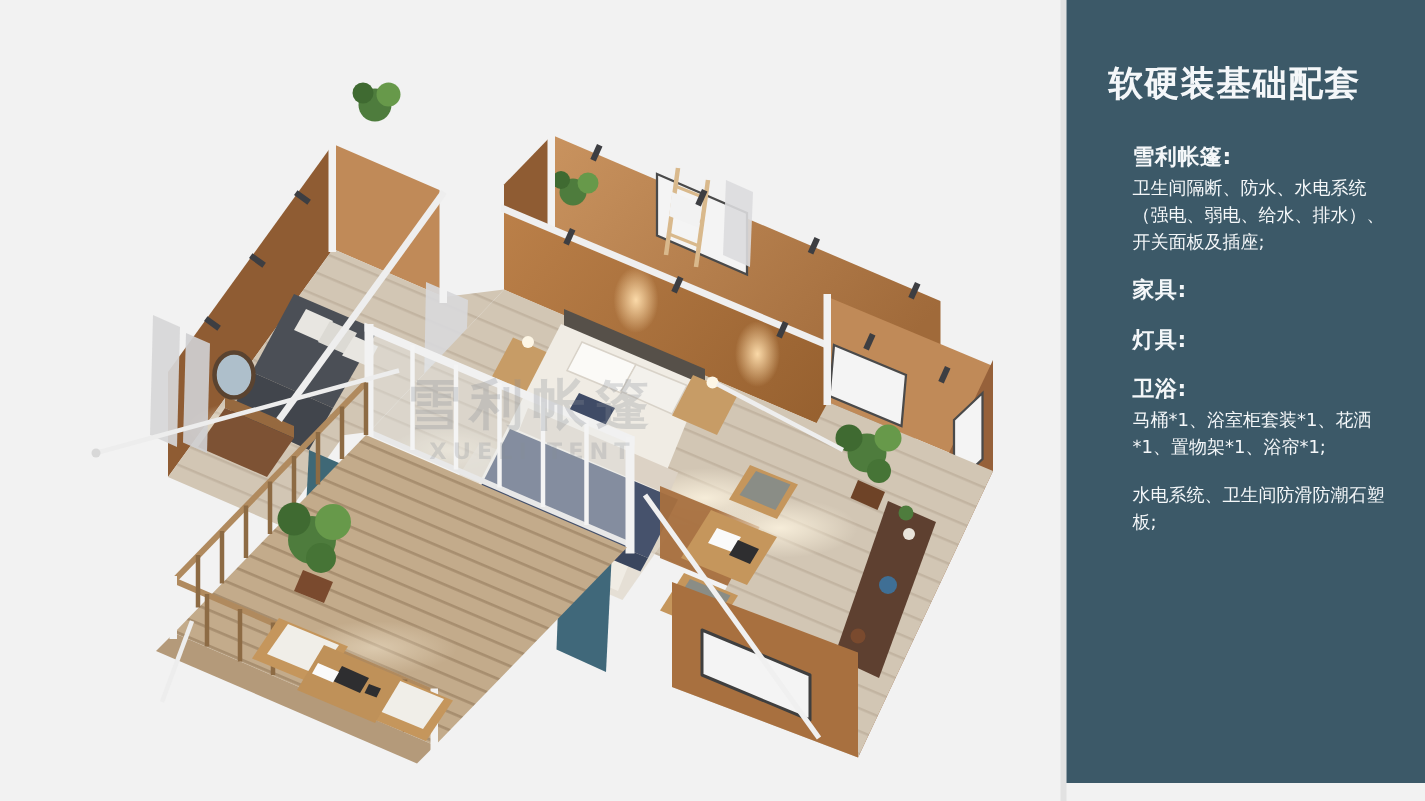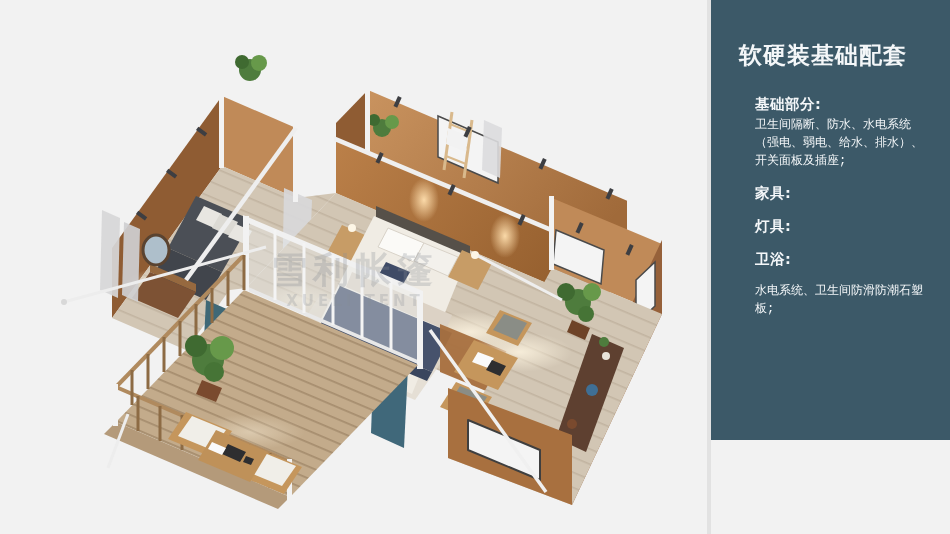--- a/index.html
+++ b/index.html
@@ -5,31 +5,31 @@
   html,body{margin:0;padding:0;}
   body{
     width:950px;height:534px;overflow:hidden;
     background:#f2f2f2;
     font-family:"DejaVu Sans","Liberation Sans",sans-serif;
   }
   .stage{position:relative;width:950px;height:534px;background:#f2f2f2;}
   .scene{position:absolute;left:0;top:0;}
   .divider{position:absolute;left:707px;top:0;width:4px;height:534px;background:#e2e2e2;}
   .panel{
-    position:absolute;left:711px;top:0;width:239px;height:440px;
+    position:absolute;left:711px;top:0;width:239px;height:522px;
     background:#3c5968;color:#f4f7f9;box-sizing:border-box;
     padding:40px 20px 0 28px;
   }
   .panel-title{
     font-size:23px;font-weight:bold;letter-spacing:1px;
     margin:0 0 24px 0;white-space:nowrap;
   }
   .sec{margin:0 0 14px 16px;}
   .sec-h{font-size:14.5px;font-weight:bold;margin-bottom:3px;letter-spacing:.5px;}
-  .sec-b{font-size:12px;line-height:1.48;font-family:Liberation Mono, monospace;}
+  .sec-b{font-size:12px;line-height:1.48;}
   svg text{font-family:"DejaVu Sans","Liberation Sans",sans-serif;}
 </style>
 </head>
 <body>
 
 <div class="stage">
 
   <svg class="scene" width="710" height="534" viewBox="0 0 710 534">
     <defs>
       <pattern id="patFloor" width="14" height="14" patternUnits="userSpaceOnUse" patternTransform="rotate(23)">
@@ -286,33 +286,34 @@
       <text x="355" y="306" font-size="15" font-weight="bold" letter-spacing="4" fill="#878d95" opacity="0.25">XUELI TENT</text>
     </g>
   </svg>
 
   <div class="divider"></div>
 
   <div class="panel">
     <div class="panel-title">软硬装基础配套</div>
 
     <div class="sec">
-      <div class="sec-h">基础部分:</div>
+      <div class="sec-h">雪利帐篷:</div>
       <div class="sec-b">卫生间隔断、防水、水电系统（强电、弱电、给水、排水）、开关面板及插座;</div>
     </div>
 
     <div class="sec">
       <div class="sec-h">家具:</div>
     </div>
 
     <div class="sec">
       <div class="sec-h">灯具:</div>
     </div>
 
     <div class="sec">
       <div class="sec-h">卫浴:</div>
+      <div class="sec-b">马桶*1、浴室柜套装*1、花洒*1、置物架*1、浴帘*1;</div>
     </div>
 
     <div class="sec">
       <div class="sec-b">水电系统、卫生间防滑防潮石塑板;</div>
     </div>
   </div>
 </div>
 
 </body></html>

